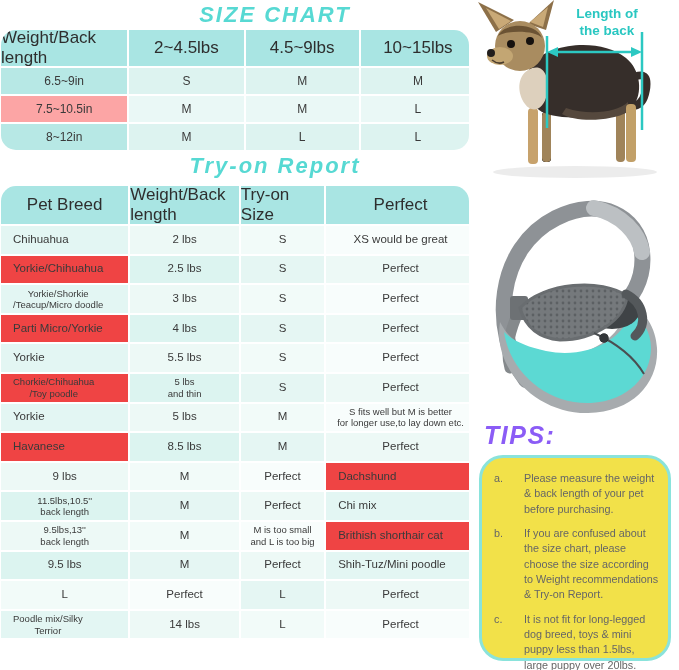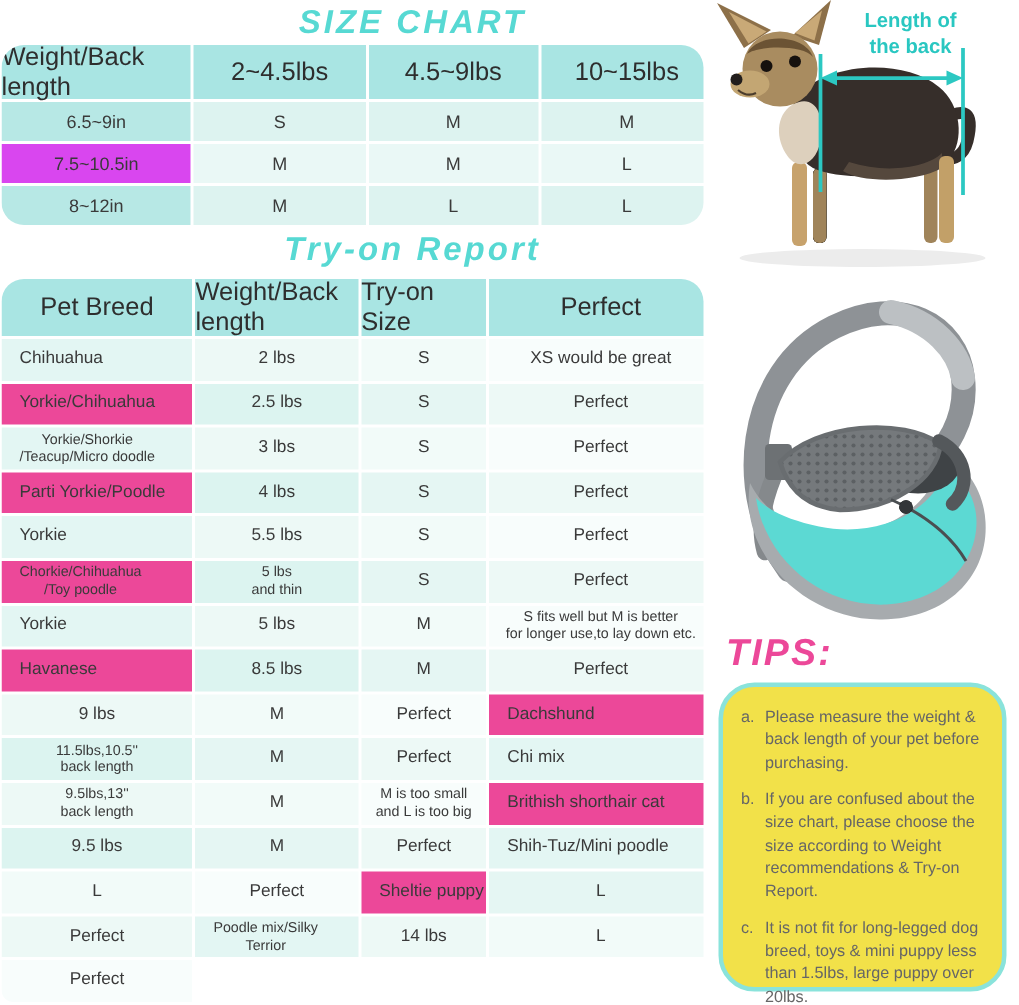--- a/index.html
+++ b/index.html
@@ -36,59 +36,59 @@
     background:#a9e5e3;display:flex;align-items:center;justify-content:center;
     font-size:17px;color:#2e2e2e;
   }
   .grid-table .td{
     display:flex;align-items:center;justify-content:center;text-align:center;
     font-size:11.5px;color:#3a3a3a;white-space:pre-line;line-height:1.2;
   }
   .grid-table .td.multi{font-size:9.5px;}
   
   .size-table .td.c0.dark{background:#b7e8e5;}
-  .size-table .td.c0.light{background:#d946ef;}
+  .size-table .td.c0.light{background:#fca5a5;}
   .size-table .td.dark{background:#ddf3f0;}
   .size-table .td.light{background:#eaf8f6;}
   .size-table .td{font-size:12px;}
   
   .tryon-table .td{justify-content:center;}
   .tryon-table .td.c0{justify-content:flex-start;text-align:center;padding-left:12px;}
-  .tryon-table .td.c0.dark{background:#ec4899;}
+  .tryon-table .td.c0.dark{background:#ef4444;}
   .tryon-table .td.c1.dark{background:#dcf4f0;}
   .tryon-table .td.c2.dark{background:#e5f6f3;}
   .tryon-table .td.c3.dark{background:#edf9f6;}
   .tryon-table .td.c0.light{background:#e3f6f3;}
   .tryon-table .td.c1.light{background:#edf9f6;}
   .tryon-table .td.c2.light{background:#f2fbf9;}
   .tryon-table .td.c3.light{background:#f8fdfc;}
   
   .dog-figure{position:absolute;left:470px;top:0;width:209px;height:182px;}
   .dog-figure svg{position:absolute;left:0;top:0;}
   .back-length-label{
     position:absolute;left:98px;top:6px;width:78px;text-align:center;
     color:#29c7c1;font-weight:bold;font-size:13.5px;line-height:1.25;
   }
   
   .product-figure{position:absolute;left:476px;top:192px;width:194px;height:228px;}
   
   .tips-title{
     position:absolute;left:484px;top:421px;
-    font-style:italic;font-weight:bold;color:#ec4899;
+    font-style:italic;font-weight:bold;color:#8b5cf6;
     letter-spacing:1.5px;font-size:25px;
   }
   .tips-box{
     position:absolute;left:479px;top:455px;width:192px;height:206px;
     background:#f2e149;border:3px solid #8ae3db;border-radius:24px;
     box-sizing:border-box;padding:13px 8px 8px 12px;
     display:flex;flex-direction:column;gap:9px;
   }
   .tip-item{display:flex;font-size:10.8px;color:#666;line-height:1.42;}
   .tip-marker{width:16px;flex:0 0 16px;}
-  .tip-text{flex:1;}
+  .tip-text{flex:1;margin-left:14px;}
 </style>
 </head>
 <body>
 
 <div class="canvas">
 
   <div class="big-title title-size">SIZE CHART</div>
 
   <div class="grid-table size-table" id="size-table">
       <div class="th">Weight/Back length</div>
@@ -168,21 +168,21 @@
       <div class="td c3 light">XS would be great</div>
       <div class="td c0 dark">Yorkie/Chihuahua</div>
       <div class="td c1 dark">2.5 lbs</div>
       <div class="td c2 dark">S</div>
       <div class="td c3 dark">Perfect</div>
       <div class="td c0 light multi">Yorkie/Shorkie
 /Teacup/Micro doodle</div>
       <div class="td c1 light">3 lbs</div>
       <div class="td c2 light">S</div>
       <div class="td c3 light">Perfect</div>
-      <div class="td c0 dark">Parti Yorkie/Poodle</div>
+      <div class="td c0 dark">Parti Micro/Yorkie</div>
       <div class="td c1 dark">4 lbs</div>
       <div class="td c2 dark">S</div>
       <div class="td c3 dark">Perfect</div>
       <div class="td c0 light">Yorkie</div>
       <div class="td c1 light">5.5 lbs</div>
       <div class="td c2 light">S</div>
       <div class="td c3 light">Perfect</div>
       <div class="td c0 dark multi">Chorkie/Chihuahua
 /Toy poodle</div>
       <div class="td c1 dark multi">5 lbs
@@ -212,21 +212,20 @@
       <div class="td c2 light">M</div>
       <div class="td c3 light multi">M is too small
 and L is too big</div>
       <div class="td c0 dark">Brithish shorthair cat</div>
       <div class="td c1 dark">9.5 lbs</div>
       <div class="td c2 dark">M</div>
       <div class="td c3 dark">Perfect</div>
       <div class="td c0 light">Shih-Tuz/Mini poodle</div>
       <div class="td c2 light">L</div>
       <div class="td c3 light">Perfect</div>
-      <div class="td c0 dark">Sheltie puppy</div>
       <div class="td c2 dark">L</div>
       <div class="td c3 dark">Perfect</div>
       <div class="td c0 light multi">Poodle mix/Silky
 Terrior</div>
       <div class="td c1 light">14 lbs</div>
       <div class="td c2 light">L</div>
       <div class="td c3 light">Perfect</div>
     </div>
 
   <div class="product-figure">

